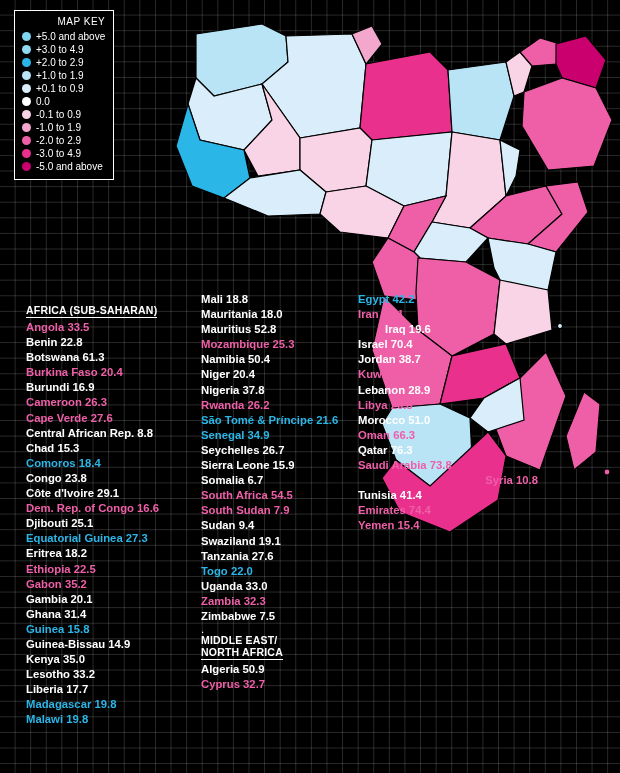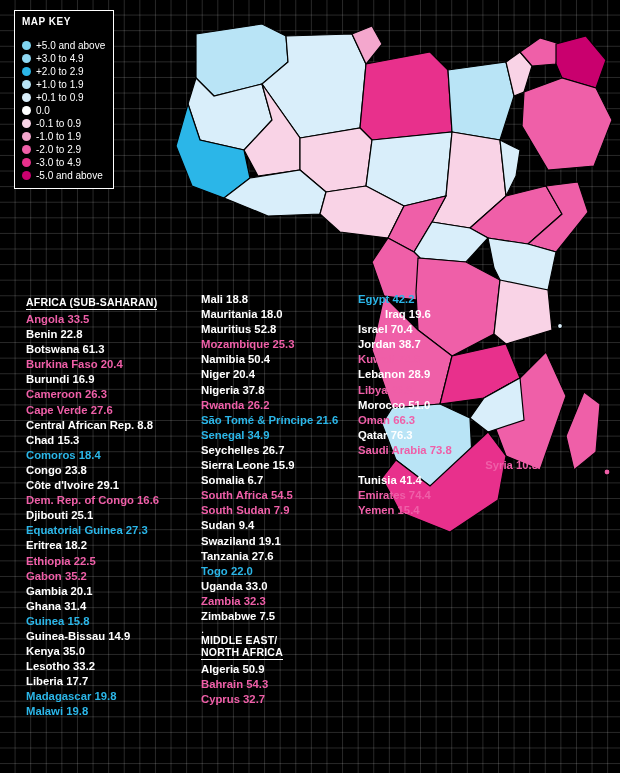--- a/index.html
+++ b/index.html
@@ -11,32 +11,32 @@
     background-image:
       linear-gradient(to right, rgba(255,255,255,0.16) 1px, transparent 1px),
       linear-gradient(to bottom, rgba(255,255,255,0.16) 1px, transparent 1px);
     background-size:15.6px 15.6px;
     background-position:-1px -1px;
   }
 
   
   .legend{position:absolute;left:14px;top:10px;background:#000;border:1px solid #fff;
     padding:5px 8px 6px 7px;z-index:40;}
-  .legend-title{font-size:10px;font-weight:bold;letter-spacing:.5px;margin-bottom:12px;}
+  .legend-title{font-size:10px;font-weight:normal;letter-spacing:.5px;margin-bottom:3px;text-align:right;}
   .legend-row{display:flex;align-items:center;height:13px;}
   .legend-dot{width:9px;height:9px;border-radius:50%;margin-right:5px;flex:0 0 9px;}
   .legend-label{font-size:10px;line-height:11px;white-space:nowrap;}
 
   
   .mapart{position:absolute;left:0;top:0;width:620px;height:773px;z-index:10;pointer-events:none;}
 
   
   .datawrap{position:absolute;left:0;top:292px;width:620px;z-index:30;}
   .col{position:absolute;top:0;}
-  .col1{left:26px;width:175px;}
+  .col1{left:26px;width:175px;margin-top:8px;}
   .col2{left:201px;width:160px;}
   .col3{left:358px;width:180px;}
   .colhead{font-size:10.5px;font-weight:bold;letter-spacing:.2px;border-bottom:1px solid #fff;
     padding-bottom:1px;margin-bottom:2px;display:inline-block;}
   .entry{font-size:11.3px;line-height:15.1px;white-space:nowrap;font-weight:bold;}
   .dot-sep{font-size:11.3px;line-height:10px;}
 </style>
 </head>
 <body>
 
@@ -166,23 +166,24 @@
         <div class="legend-row">
           <span class="legend-dot" style="background: rgb(201, 0, 110);"></span>
           <span class="legend-label">-5.0 and above</span>
         </div>
       </div>
   </div>
 
   <div class="datawrap">
     <div class="col col1"><div class="colhead">AFRICA (SUB-SAHARAN)</div><div class="entry" style="color: rgb(239, 95, 168);">Angola 33.5</div><div class="entry" style="color: rgb(255, 255, 255);">Benin 22.8</div><div class="entry" style="color: rgb(255, 255, 255);">Botswana 61.3</div><div class="entry" style="color: rgb(239, 95, 168);">Burkina Faso 20.4</div><div class="entry" style="color: rgb(255, 255, 255);">Burundi 16.9</div><div class="entry" style="color: rgb(239, 95, 168);">Cameroon 26.3</div><div class="entry" style="color: rgb(239, 95, 168);">Cape Verde 27.6</div><div class="entry" style="color: rgb(255, 255, 255);">Central African Rep. 8.8</div><div class="entry" style="color: rgb(255, 255, 255);">Chad 15.3</div><div class="entry" style="color: rgb(43, 182, 232);">Comoros 18.4</div><div class="entry" style="color: rgb(255, 255, 255);">Congo 23.8</div><div class="entry" style="color: rgb(255, 255, 255);">Côte d'Ivoire 29.1</div><div class="entry" style="color: rgb(239, 95, 168);">Dem. Rep. of Congo 16.6</div><div class="entry" style="color: rgb(255, 255, 255);">Djibouti 25.1</div><div class="entry" style="color: rgb(43, 182, 232);">Equatorial Guinea 27.3</div><div class="entry" style="color: rgb(255, 255, 255);">Eritrea 18.2</div><div class="entry" style="color: rgb(239, 95, 168);">Ethiopia 22.5</div><div class="entry" style="color: rgb(239, 95, 168);">Gabon 35.2</div><div class="entry" style="color: rgb(255, 255, 255);">Gambia 20.1</div><div class="entry" style="color: rgb(255, 255, 255);">Ghana 31.4</div><div class="entry" style="color: rgb(43, 182, 232);">Guinea 15.8</div><div class="entry" style="color: rgb(255, 255, 255);">Guinea-Bissau 14.9</div><div class="entry" style="color: rgb(255, 255, 255);">Kenya 35.0</div><div class="entry" style="color: rgb(255, 255, 255);">Lesotho 33.2</div><div class="entry" style="color: rgb(255, 255, 255);">Liberia 17.7</div><div class="entry" style="color: rgb(43, 182, 232);">Madagascar 19.8</div><div class="entry" style="color: rgb(43, 182, 232);">Malawi 19.8</div></div>
     <div class="col col2"><div class="entry" style="color: rgb(255, 255, 255);">Mali 18.8</div><div class="entry" style="color: rgb(255, 255, 255);">Mauritania 18.0</div><div class="entry" style="color: rgb(255, 255, 255);">Mauritius 52.8</div><div class="entry" style="color: rgb(239, 95, 168);">Mozambique 25.3</div><div class="entry" style="color: rgb(255, 255, 255);">Namibia 50.4</div><div class="entry" style="color: rgb(255, 255, 255);">Niger 20.4</div><div class="entry" style="color: rgb(255, 255, 255);">Nigeria 37.8</div><div class="entry" style="color: rgb(239, 95, 168);">Rwanda 26.2</div><div class="entry" style="color: rgb(43, 182, 232);">São Tomé &amp; Príncipe 21.6</div><div class="entry" style="color: rgb(43, 182, 232);">Senegal 34.9</div><div class="entry" style="color: rgb(255, 255, 255);">Seychelles 26.7</div><div class="entry" style="color: rgb(255, 255, 255);">Sierra Leone 15.9</div><div class="entry" style="color: rgb(255, 255, 255);">Somalia 6.7</div><div class="entry" style="color: rgb(239, 95, 168);">South Africa 54.5</div><div class="entry" style="color: rgb(239, 95, 168);">South Sudan 7.9</div><div class="entry" style="color: rgb(255, 255, 255);">Sudan 9.4</div><div class="entry" style="color: rgb(255, 255, 255);">Swaziland 19.1</div><div class="entry" style="color: rgb(255, 255, 255);">Tanzania 27.6</div><div class="entry" style="color: rgb(43, 182, 232);">Togo 22.0</div><div class="entry" style="color: rgb(255, 255, 255);">Uganda 33.0</div><div class="entry" style="color: rgb(239, 95, 168);">Zambia 32.3</div><div class="entry" style="color: rgb(255, 255, 255);">Zimbabwe 7.5</div><div class="dot-sep">.</div><div class="colhead" style="white-space: pre;">MIDDLE EAST/
-NORTH AFRICA</div><div class="entry" style="color: rgb(255, 255, 255);">Algeria 50.9</div><div class="entry" style="color: rgb(239, 95, 168);">Bahrain 54.3</div><div class="entry" style="color: rgb(239, 95, 168);">Cyprus 32.7</div></div>
+NORTH AFRICA</div><div class="entry" style="color: rgb(255, 255, 255);">Algeria 50.9</div><div class="entry" style="color: rgb(239, 95, 168);">Cyprus 32.7</div></div>
     <div class="col col3">
         <div class="entry" style="color: rgb(43, 182, 232);">Egypt  42.2</div>
+        <div class="entry" style="color: rgb(239, 95, 168);">Iran 27.1</div>
         <div class="entry" style="color: rgb(255, 255, 255); padding-left: 27px;">Iraq 19.6</div>
         <div class="entry" style="color: rgb(255, 255, 255);">Israel 70.4</div>
         <div class="entry" style="color: rgb(255, 255, 255);">Jordan 38.7</div>
         <div class="entry" style="color: rgb(239, 95, 168);">Kuwait 74.6</div>
         <div class="entry" style="color: rgb(255, 255, 255);">Lebanon 28.9</div>
         <div class="entry" style="color: rgb(239, 95, 168);">Libya 26.8</div>
         <div class="entry" style="color: rgb(255, 255, 255);">Morocco 51.0</div>
         <div class="entry" style="color: rgb(239, 95, 168);">Oman  66.3</div>
         <div class="entry" style="color: rgb(255, 255, 255);">Qatar 76.3</div>
         <div class="entry" style="color: rgb(239, 95, 168);">Saudi Arabia 73.8</div>

